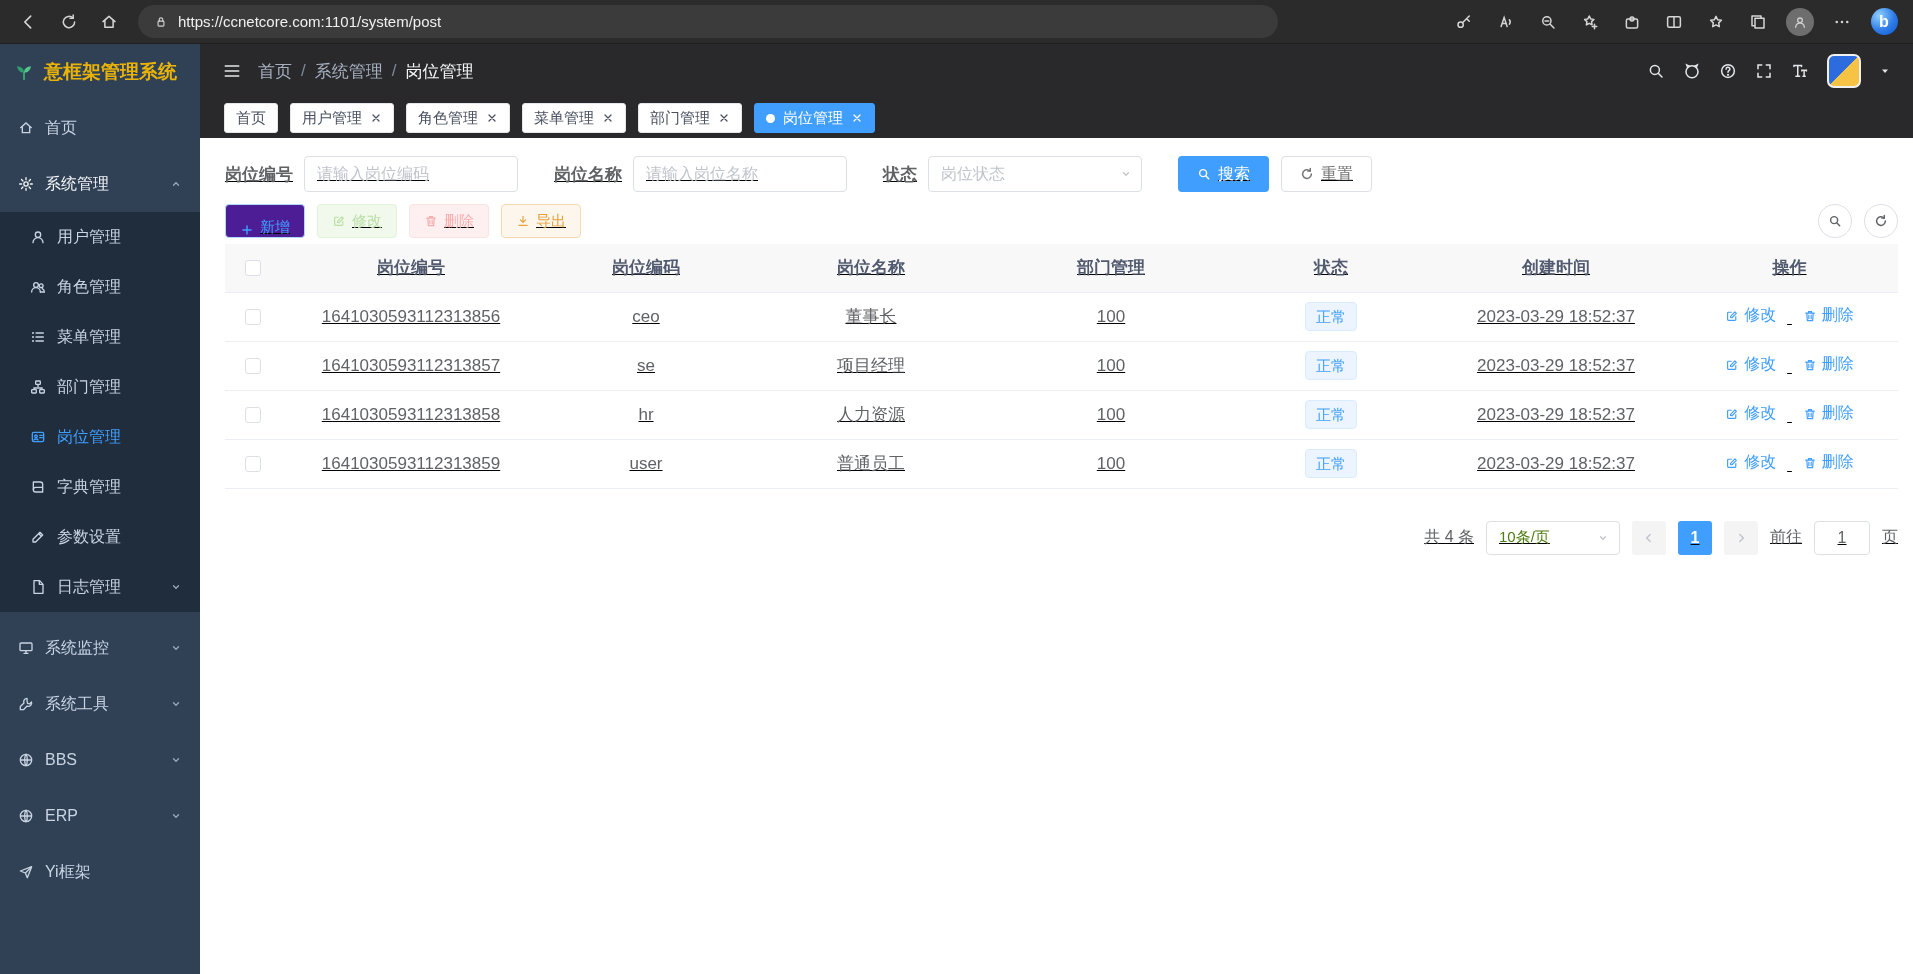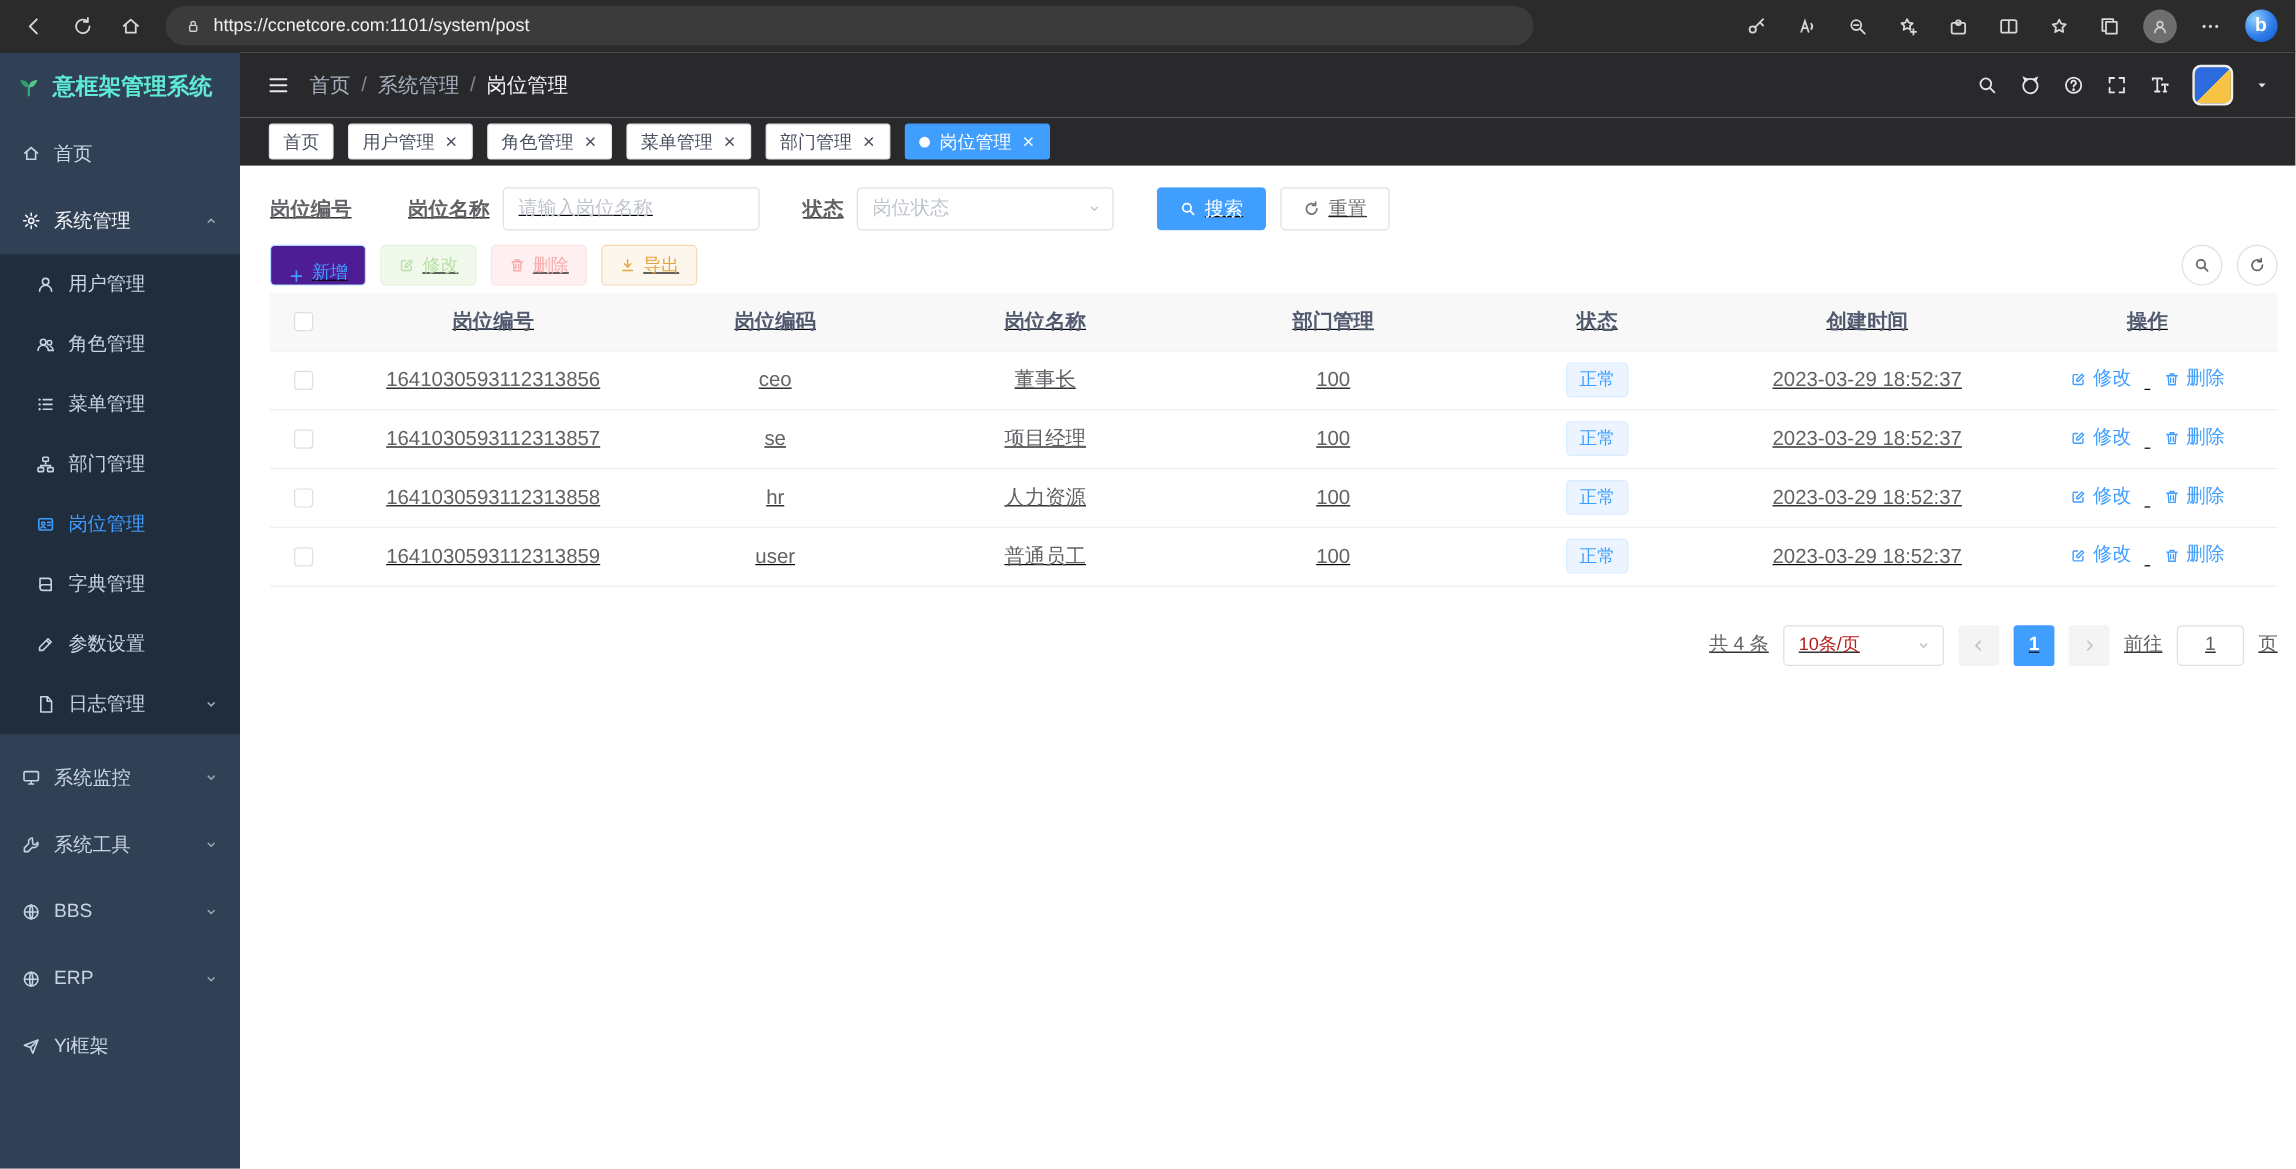--- a/index.html
+++ b/index.html
@@ -22,21 +22,21 @@
   .profile-badge { width:28px; height:28px; border-radius:50%; background:#6e6e6e;
                    display:flex; align-items:center; justify-content:center; color:#cfcfcf; }
   .copilot { width:27px; height:27px; border-radius:50%; color:#fff; font-weight:bold;
              font-size:16px; display:flex; align-items:center; justify-content:center;
              background:radial-gradient(circle at 30% 28%, #8ed0ff, #2f7ce8 55%, #0b57d0); }
 
   
   .app { display:flex; height:930px; }
   .sidebar { width:200px; background:#304156; color:#c9d4e3; flex:none; overflow:hidden; }
   .logo { height:56px; display:flex; align-items:center; gap:10px; padding:0 14px; }
-  .logo-title { font-size:19px; font-weight:bold; color:#5eead4; white-space:nowrap;text-align:center; }
+  .logo-title { font-size:19px; font-weight:bold; color:#eab308; white-space:nowrap;text-align:center; }
   .m-item { height:52px; display:flex; align-items:center; gap:11px; padding:0 18px;
             font-size:16px; cursor:pointer; color:#c9d4e3; }
   .m-item .m-label { white-space:nowrap; }
   .m-item .chev { margin-left:auto; color:#9aa7b9; }
   .submenu { background:#1f2d3d; margin-bottom:8px; }
   .submenu .m-item { height:50px; padding-left:30px; }
   .m-item.top { height:56px; }
   .m-item.active { color:#409eff; }
   .m-item.parent { color:#f4f6f9; }
 
@@ -102,21 +102,21 @@
         border-radius:3px; background:#fff; vertical-align:middle; cursor:pointer; }
   .tag { display:inline-block; background:#ecf5ff; border:1px solid #d9ecff; color:#409eff;
          font-size:15px; line-height:1; padding:6px 10px; border-radius:4px; }
   .op-link { color:#409eff; font-size:16px; display:inline-flex; align-items:center;
              gap:5px; margin:0 11px; cursor:pointer; }
 
   .pagination { display:flex; align-items:center; justify-content:flex-end; gap:12px;
                 margin-top:32px; font-size:16px; color:#606266; }
   .psize { width:134px; height:34px; border:1px solid #dcdfe6; border-radius:4px;
            display:flex; align-items:center; justify-content:space-between;
-           padding:0 10px 0 12px; font-size:15px; color:#b91c1c; cursor:pointer; }
+           padding:0 10px 0 12px; font-size:15px; color:#4d7c0f; cursor:pointer; }
   .pbtn { min-width:34px; height:34px; background:#f4f4f5; color:#c0c4cc; border:none;
           border-radius:3px; display:flex; align-items:center; justify-content:center;
           font-size:16px; cursor:pointer; font-family:inherit; }
   .pbtn.pnum { background:#409eff; color:#fff; font-weight:bold; }
   .goto-input { width:56px; height:34px; border:1px solid #dcdfe6; border-radius:4px;
                 text-align:center; font-size:16px; color:#606266; outline:none; }
 </style>
 </head>
 <body>
 
@@ -471,20 +471,21 @@
             </svg>
           </span>
       </div>
     </div>
 
     <div class="content">
 
       <div class="search-row">
         <div class="f-group">
           <label class="f-label">岗位编号</label>
+          <input class="f-input" type="text" placeholder="请输入岗位编码" style="">
         </div>
         <div class="f-group">
           <label class="f-label">岗位名称</label>
           <input class="f-input" type="text" placeholder="请输入岗位名称" style="">
         </div>
         <div class="f-group">
           <label class="f-label">状态</label>
           <div class="select-wrap">
             <input class="f-input" type="text" readonly="" placeholder="岗位状态" style="">
             <svg class="i12 sel-arrow" viewBox="0 0 24 24" fill="none" stroke="currentColor" stroke-width="2.5" stroke-linecap="round">

